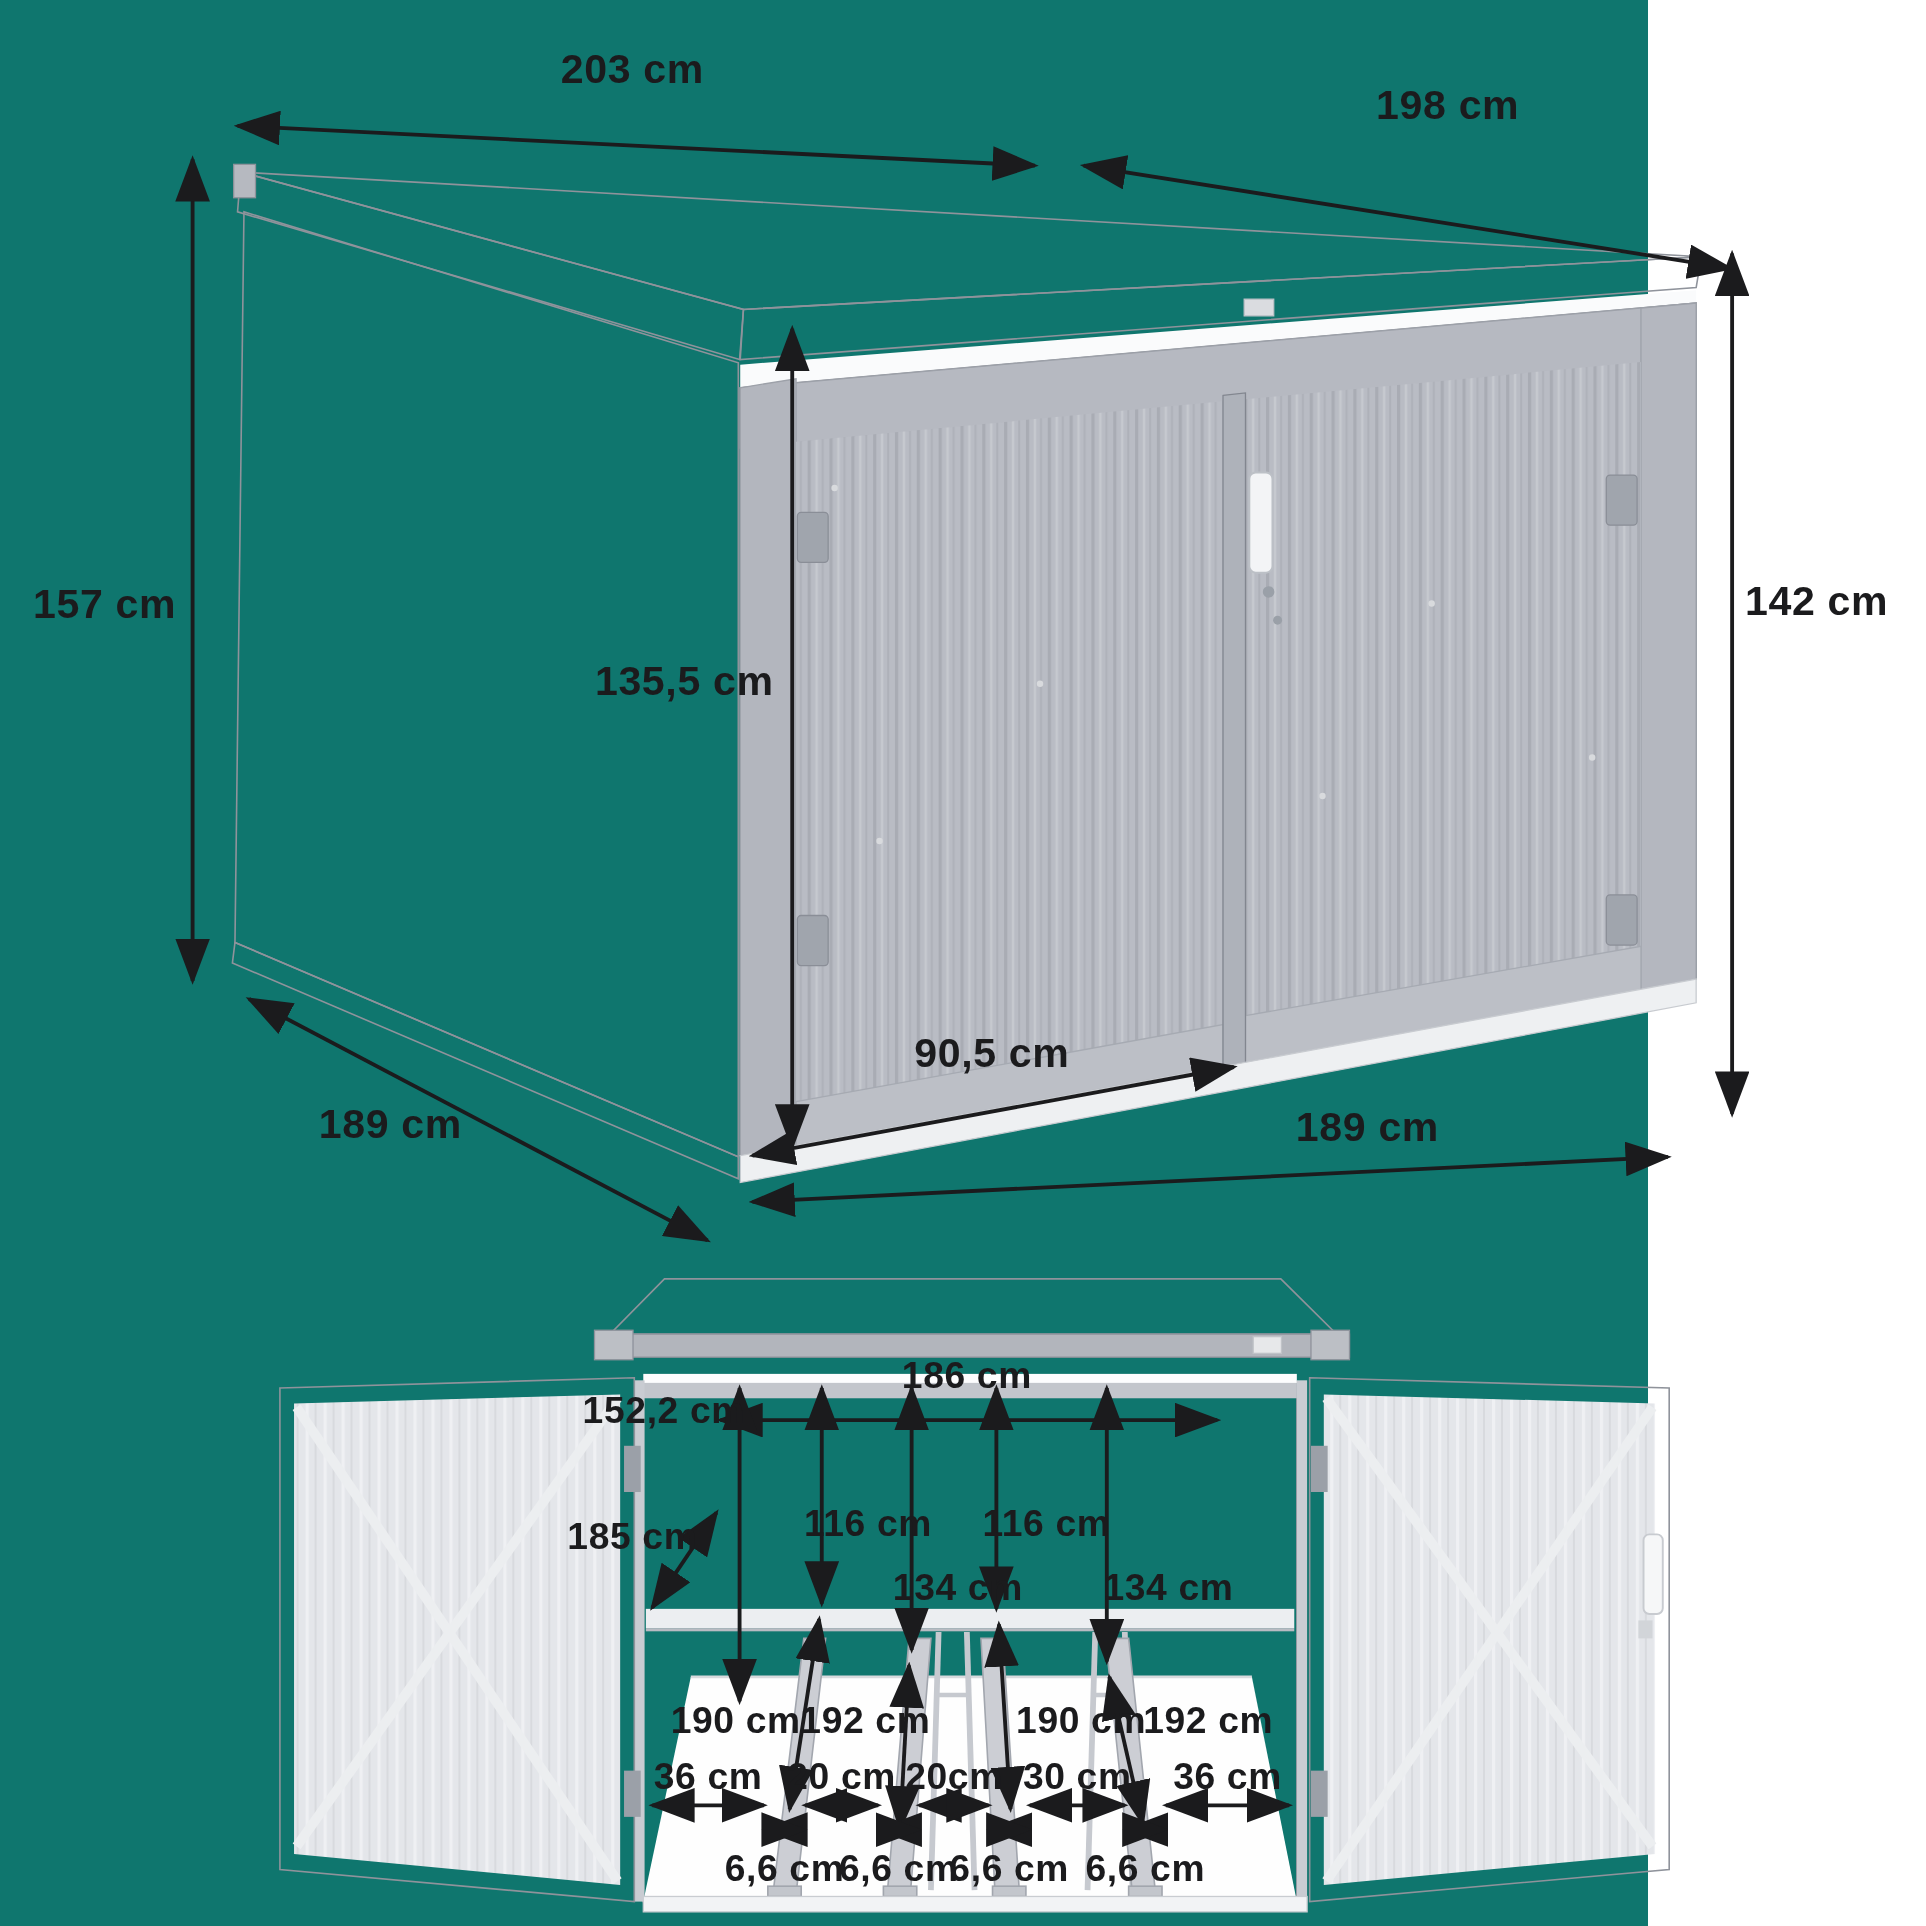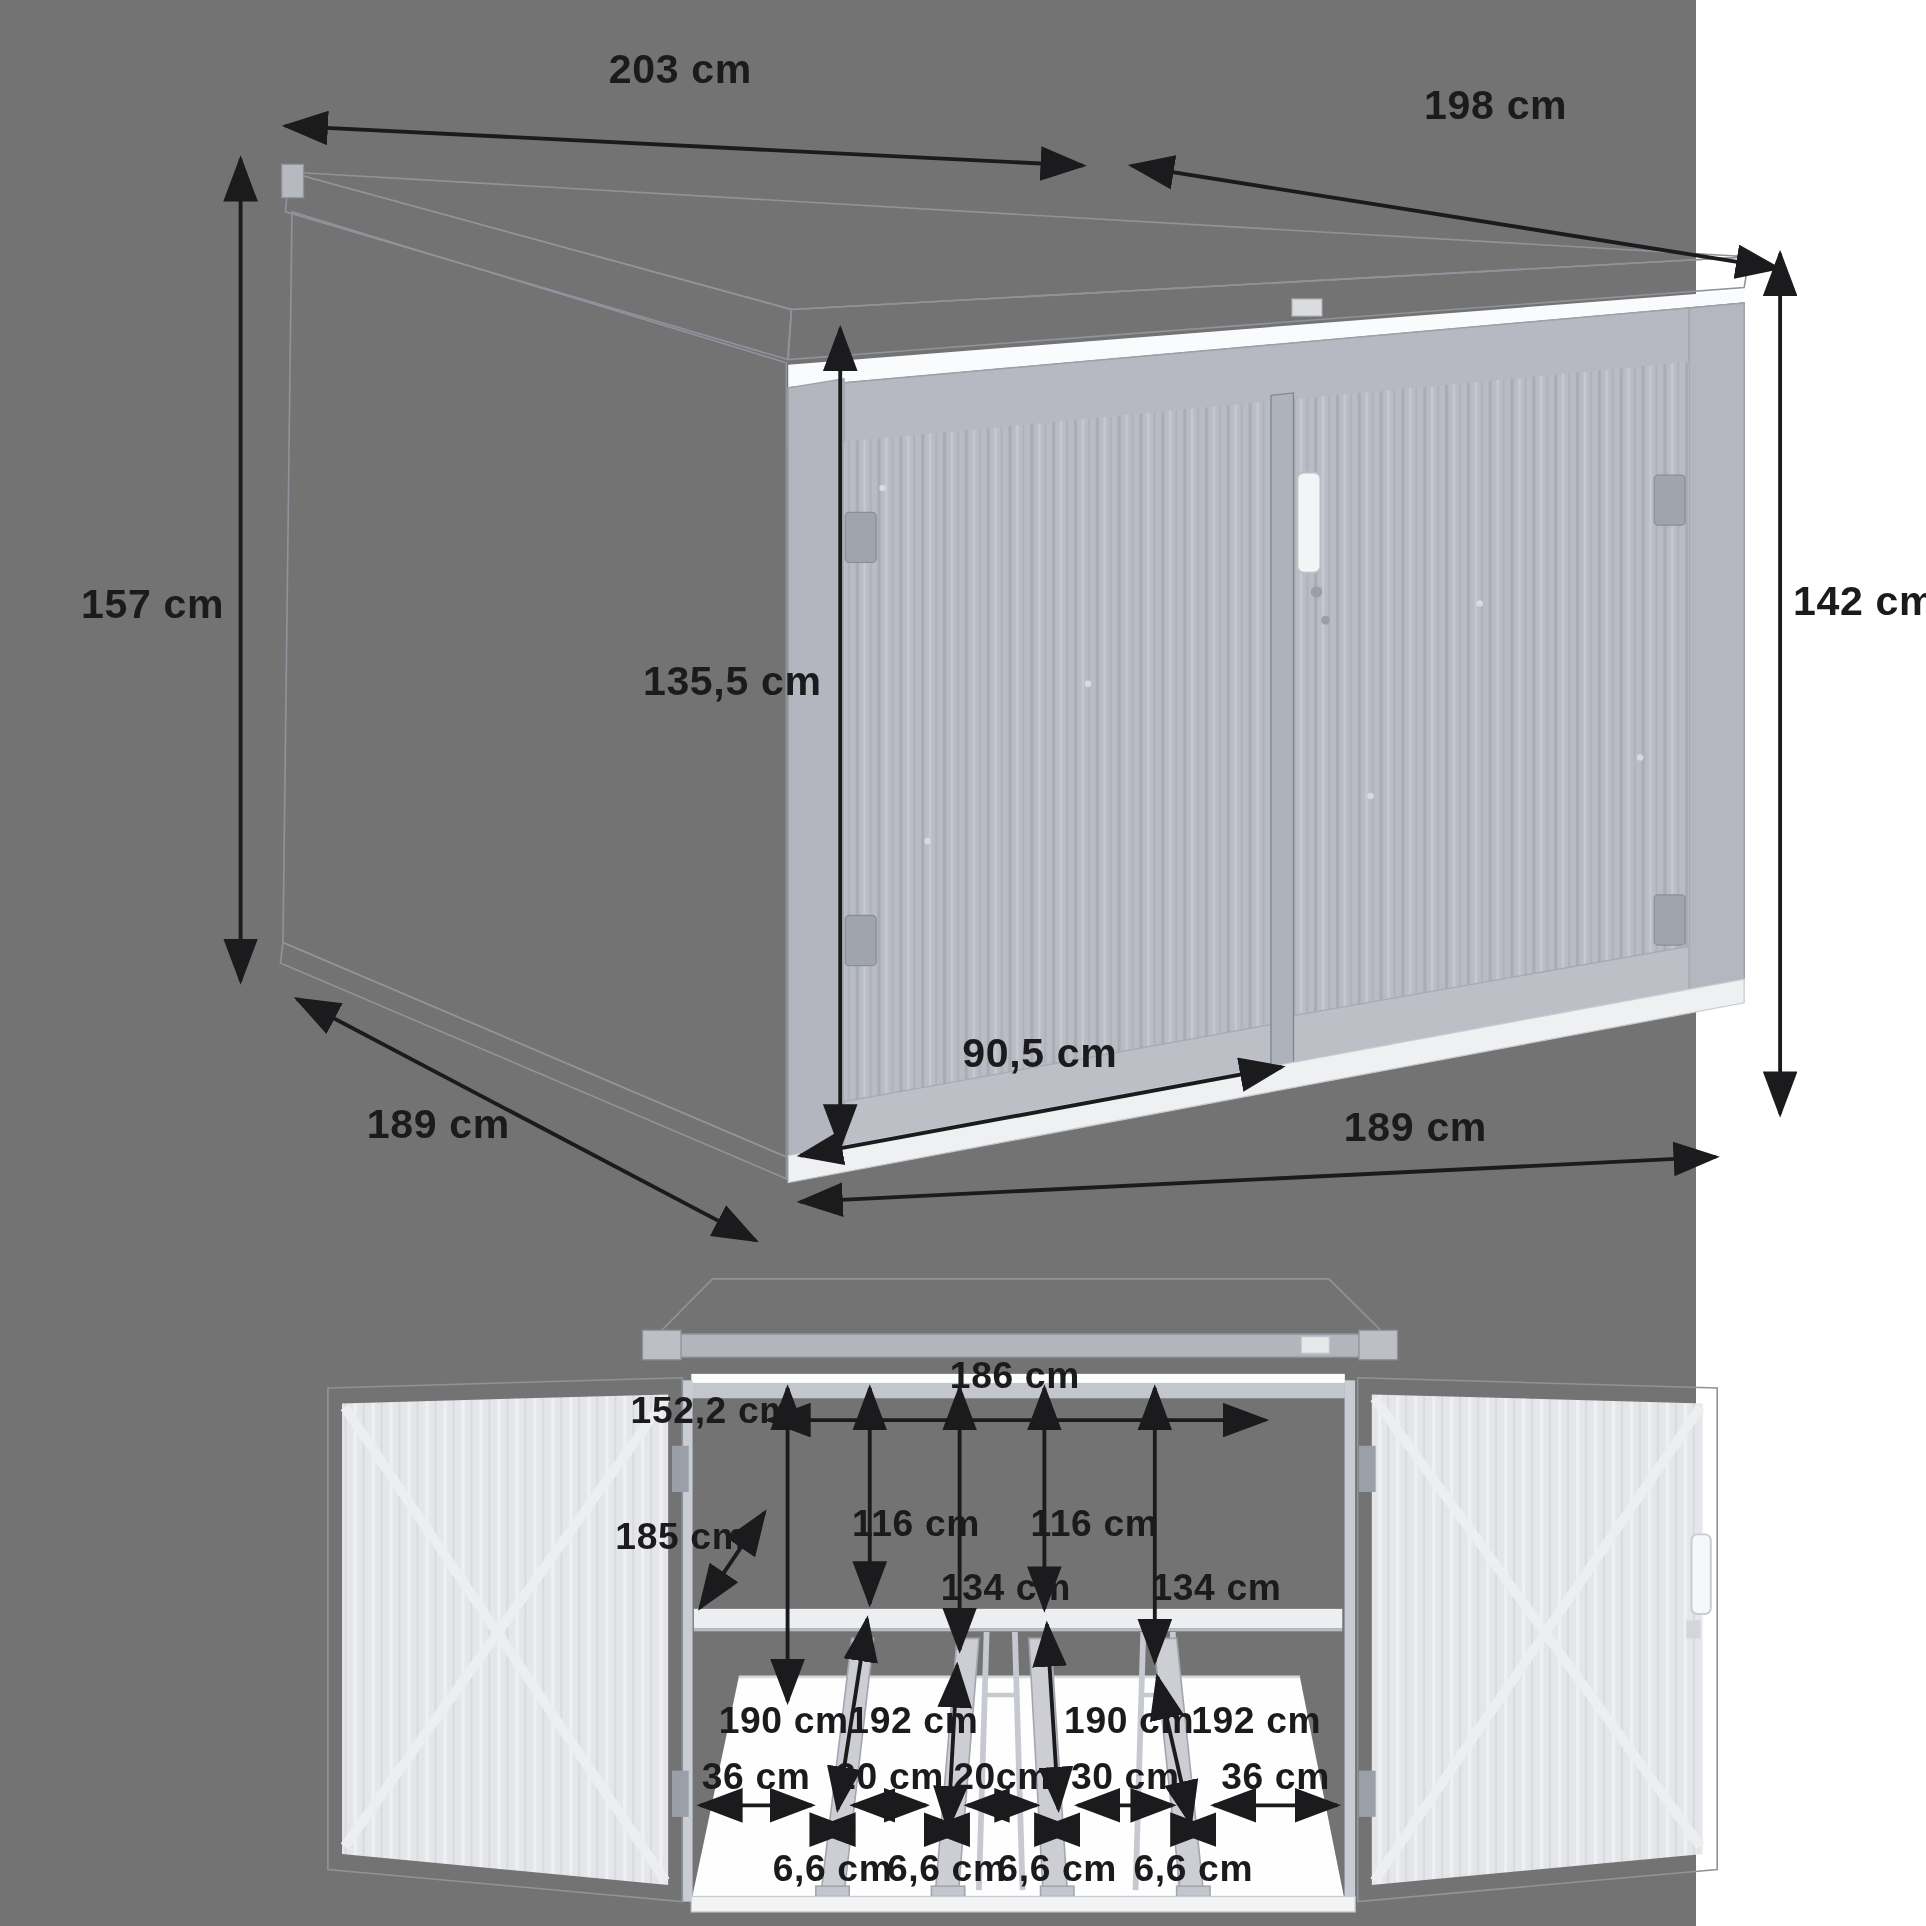--- a/index.html
+++ b/index.html
@@ -1,16 +1,16 @@
 <!DOCTYPE html>
 <html style="font-size:10.3px"><head>
 <meta charset="utf-8">
 <style>
   html,body{margin:0;padding:0;background:#ffffff;}
-  .stage{width:1648px;height:1926px;position:relative;background:#737373;padding-left:48px;}
+  .stage{width:1648px;height:1926px;position:relative;background:#0f766e;}
   svg{display:block;}
   .dim{stroke:#1b1b1d;stroke-width:6;fill:none;marker-start:url(#ah);marker-end:url(#ah);}
   .dimtxt{font-family:"Liberation Sans",sans-serif;font-weight:700;fill:#1b1b1d;letter-spacing:1px;}
   .s64{font-size:64px;}
   .s58{font-size:58px;}
   .edge{stroke:#8f939b;stroke-width:2.5;fill:none;}
 </style>
 </head>
 <body>
 

